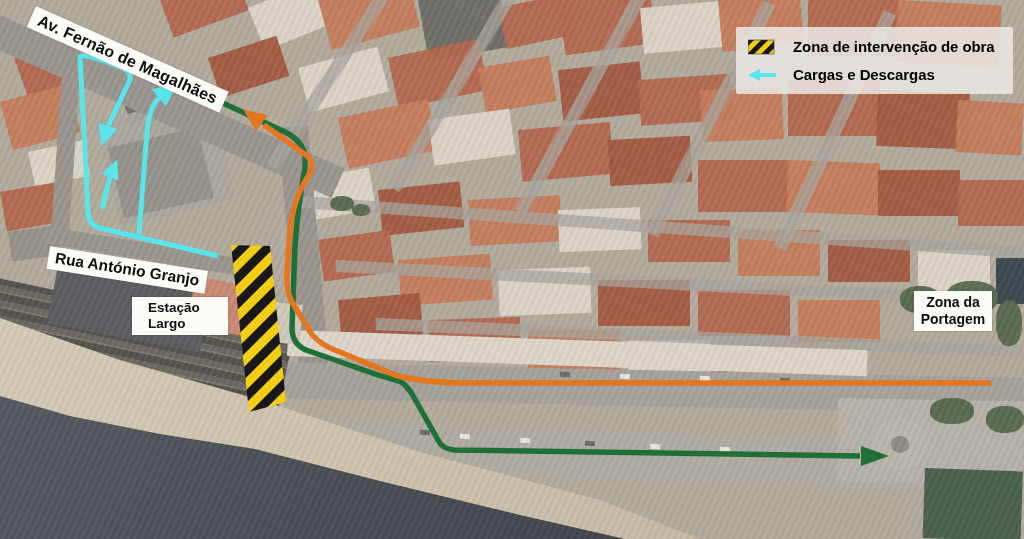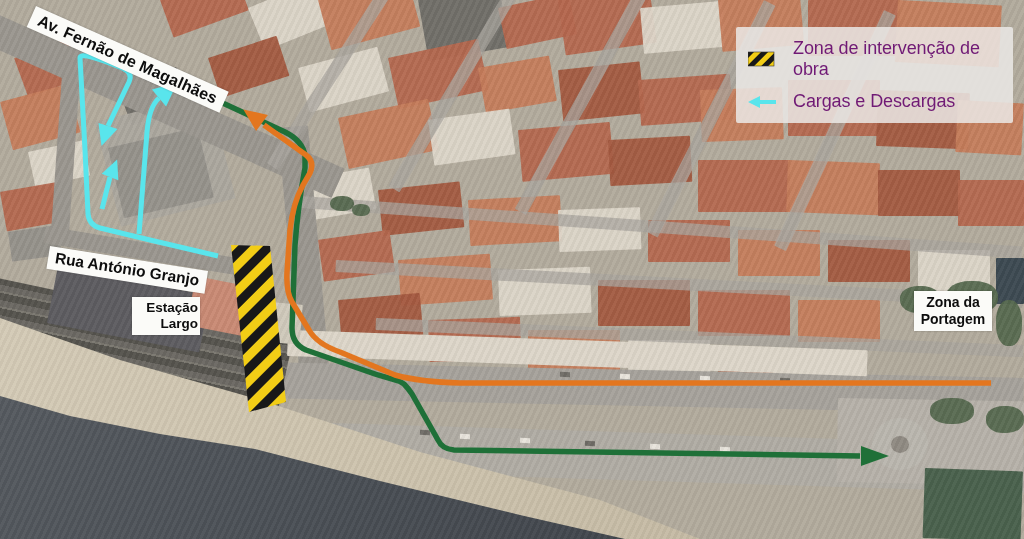--- a/index.html
+++ b/index.html
@@ -16,33 +16,33 @@
          background:repeating-linear-gradient(115deg,rgba(255,255,255,.035) 0 3px,rgba(0,0,0,.035) 3px 6px);}
   #routes{position:absolute;inset:0;z-index:5;pointer-events:none;}
   
   .maplabel{position:absolute;z-index:6;background:#fbfbf8;color:#0d0d0d;
             font-weight:bold;white-space:nowrap;line-height:1.2;
             box-shadow:0 0 2px rgba(0,0,0,.25);}
   .lbl-av{left:36px;top:6px;font-size:16px;padding:2px 8px;
           transform:rotate(24deg);transform-origin:left top;letter-spacing:.2px;}
   .lbl-granjo{left:50px;top:246px;font-size:15.5px;padding:2px 7px;
           transform:rotate(9deg);transform-origin:left top;}
-  .lbl-estacao{left:132px;top:297px;width:64px;font-size:13.5px;text-align:right;
-          padding:3px 2px;white-space:normal;}
+  .lbl-estacao{left:132px;top:297px;width:64px;font-size:13.5px;text-align:left;
+          padding:3px 16px;white-space:normal;}
   .lbl-navarro{left:537px;top:342px;font-size:14.5px;padding:2px 8px;}
   .lbl-largo{left:914px;top:291px;width:74px;font-size:14px;text-align:center;
           padding:3px 2px;white-space:normal;}
   
   .legend{position:absolute;left:736px;top:27px;width:277px;z-index:10;
           background:rgba(235,233,230,.85);border-radius:2px;
           padding:11px 12px 9px 12px;box-sizing:border-box;}
   .legrow{display:flex;align-items:center;gap:11px;margin-bottom:11px;}
   .legrow:last-child{margin-bottom:2px;}
   .legicon{width:34px;display:flex;flex-direction:column;align-items:flex-start;gap:1px;flex:none;}
-  .leglabel{font-weight:normal;font-size:18px;color:#701a75;letter-spacing:-.1px;}
+  .leglabel{font-weight:bold;font-size:15px;color:#000000;letter-spacing:-.1px;}
 </style>
 </head>
 <body>
 
 <div class="stage">
 
   <div id="mapbg" style="position:absolute;inset:0;z-index:1;">
       <div class="blk" style="left: 14px; top: 58px; width: 62px; height: 42px; transform: rotate(-20deg); transform-origin: left top; background: rgb(180, 103, 78); opacity: 0.95;"></div>
       <div class="blk" style="left: 0px; top: 102px; width: 70px; height: 50px; transform: rotate(-15deg); transform-origin: left top; background: rgb(197, 124, 91); opacity: 0.95;"></div>
       <div class="blk" style="left: 28px; top: 152px; width: 56px; height: 36px; transform: rotate(-12deg); transform-origin: left top; background: rgb(221, 214, 201); opacity: 0.95;"></div>

